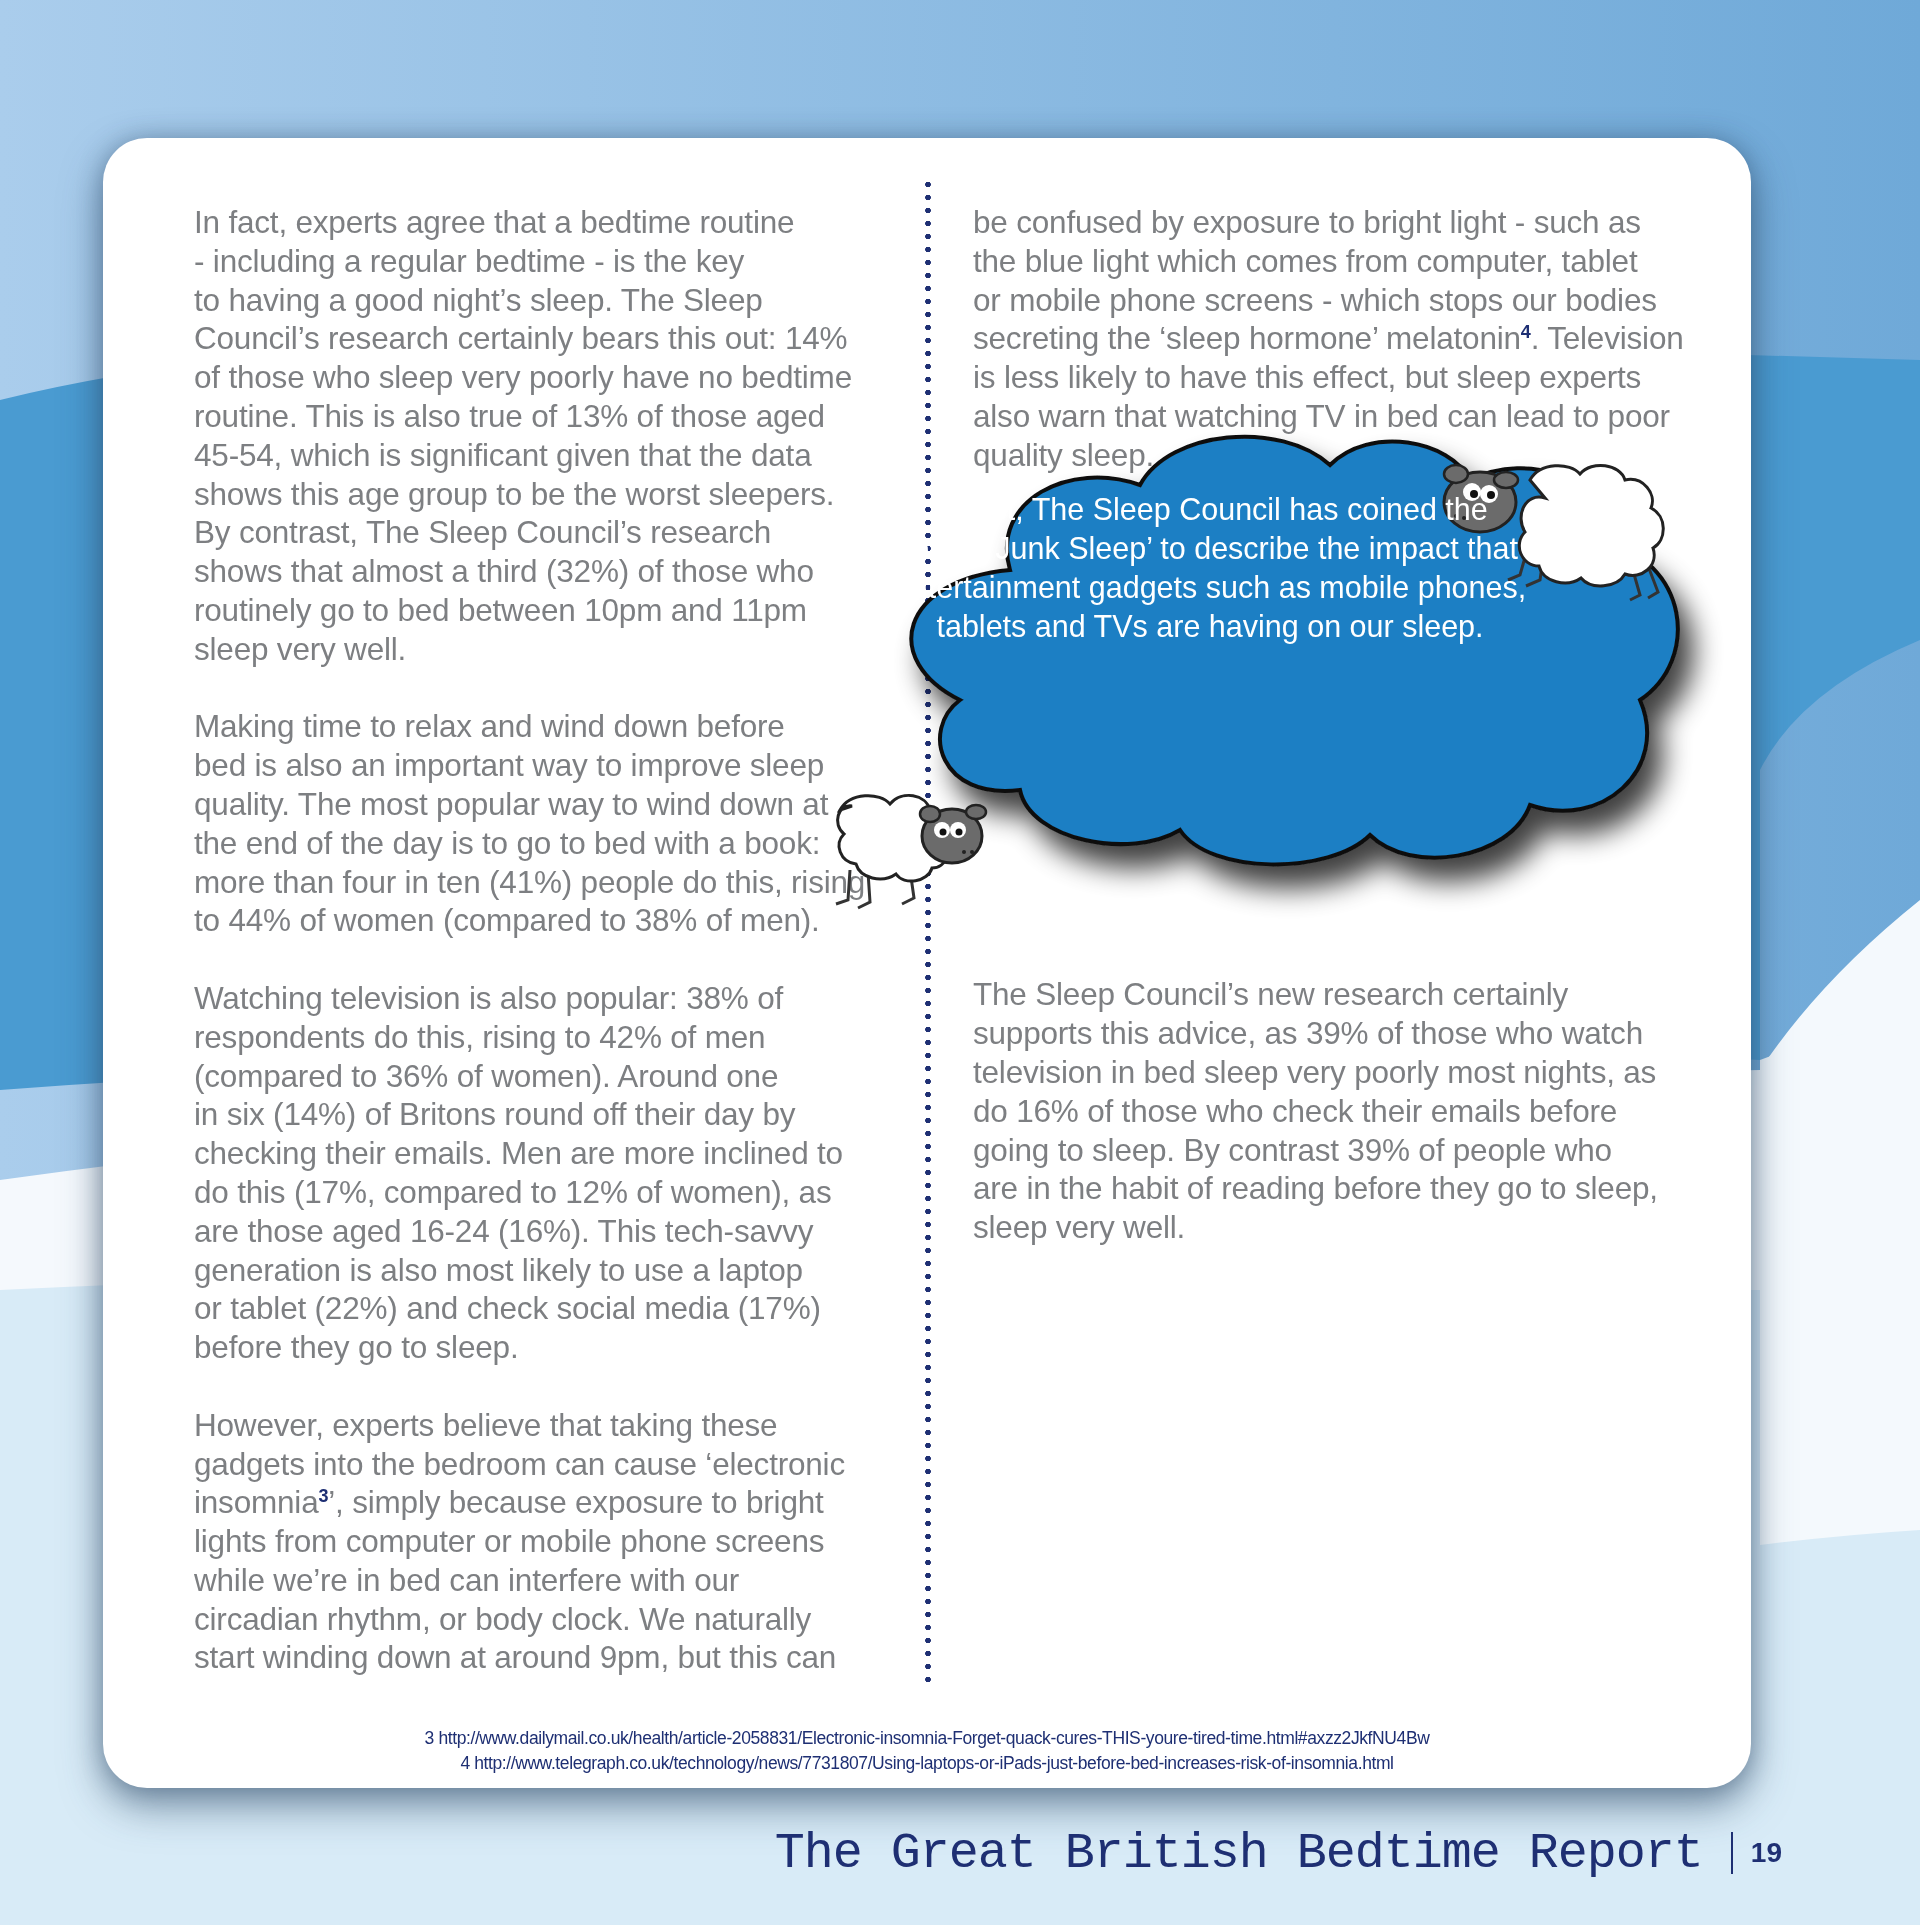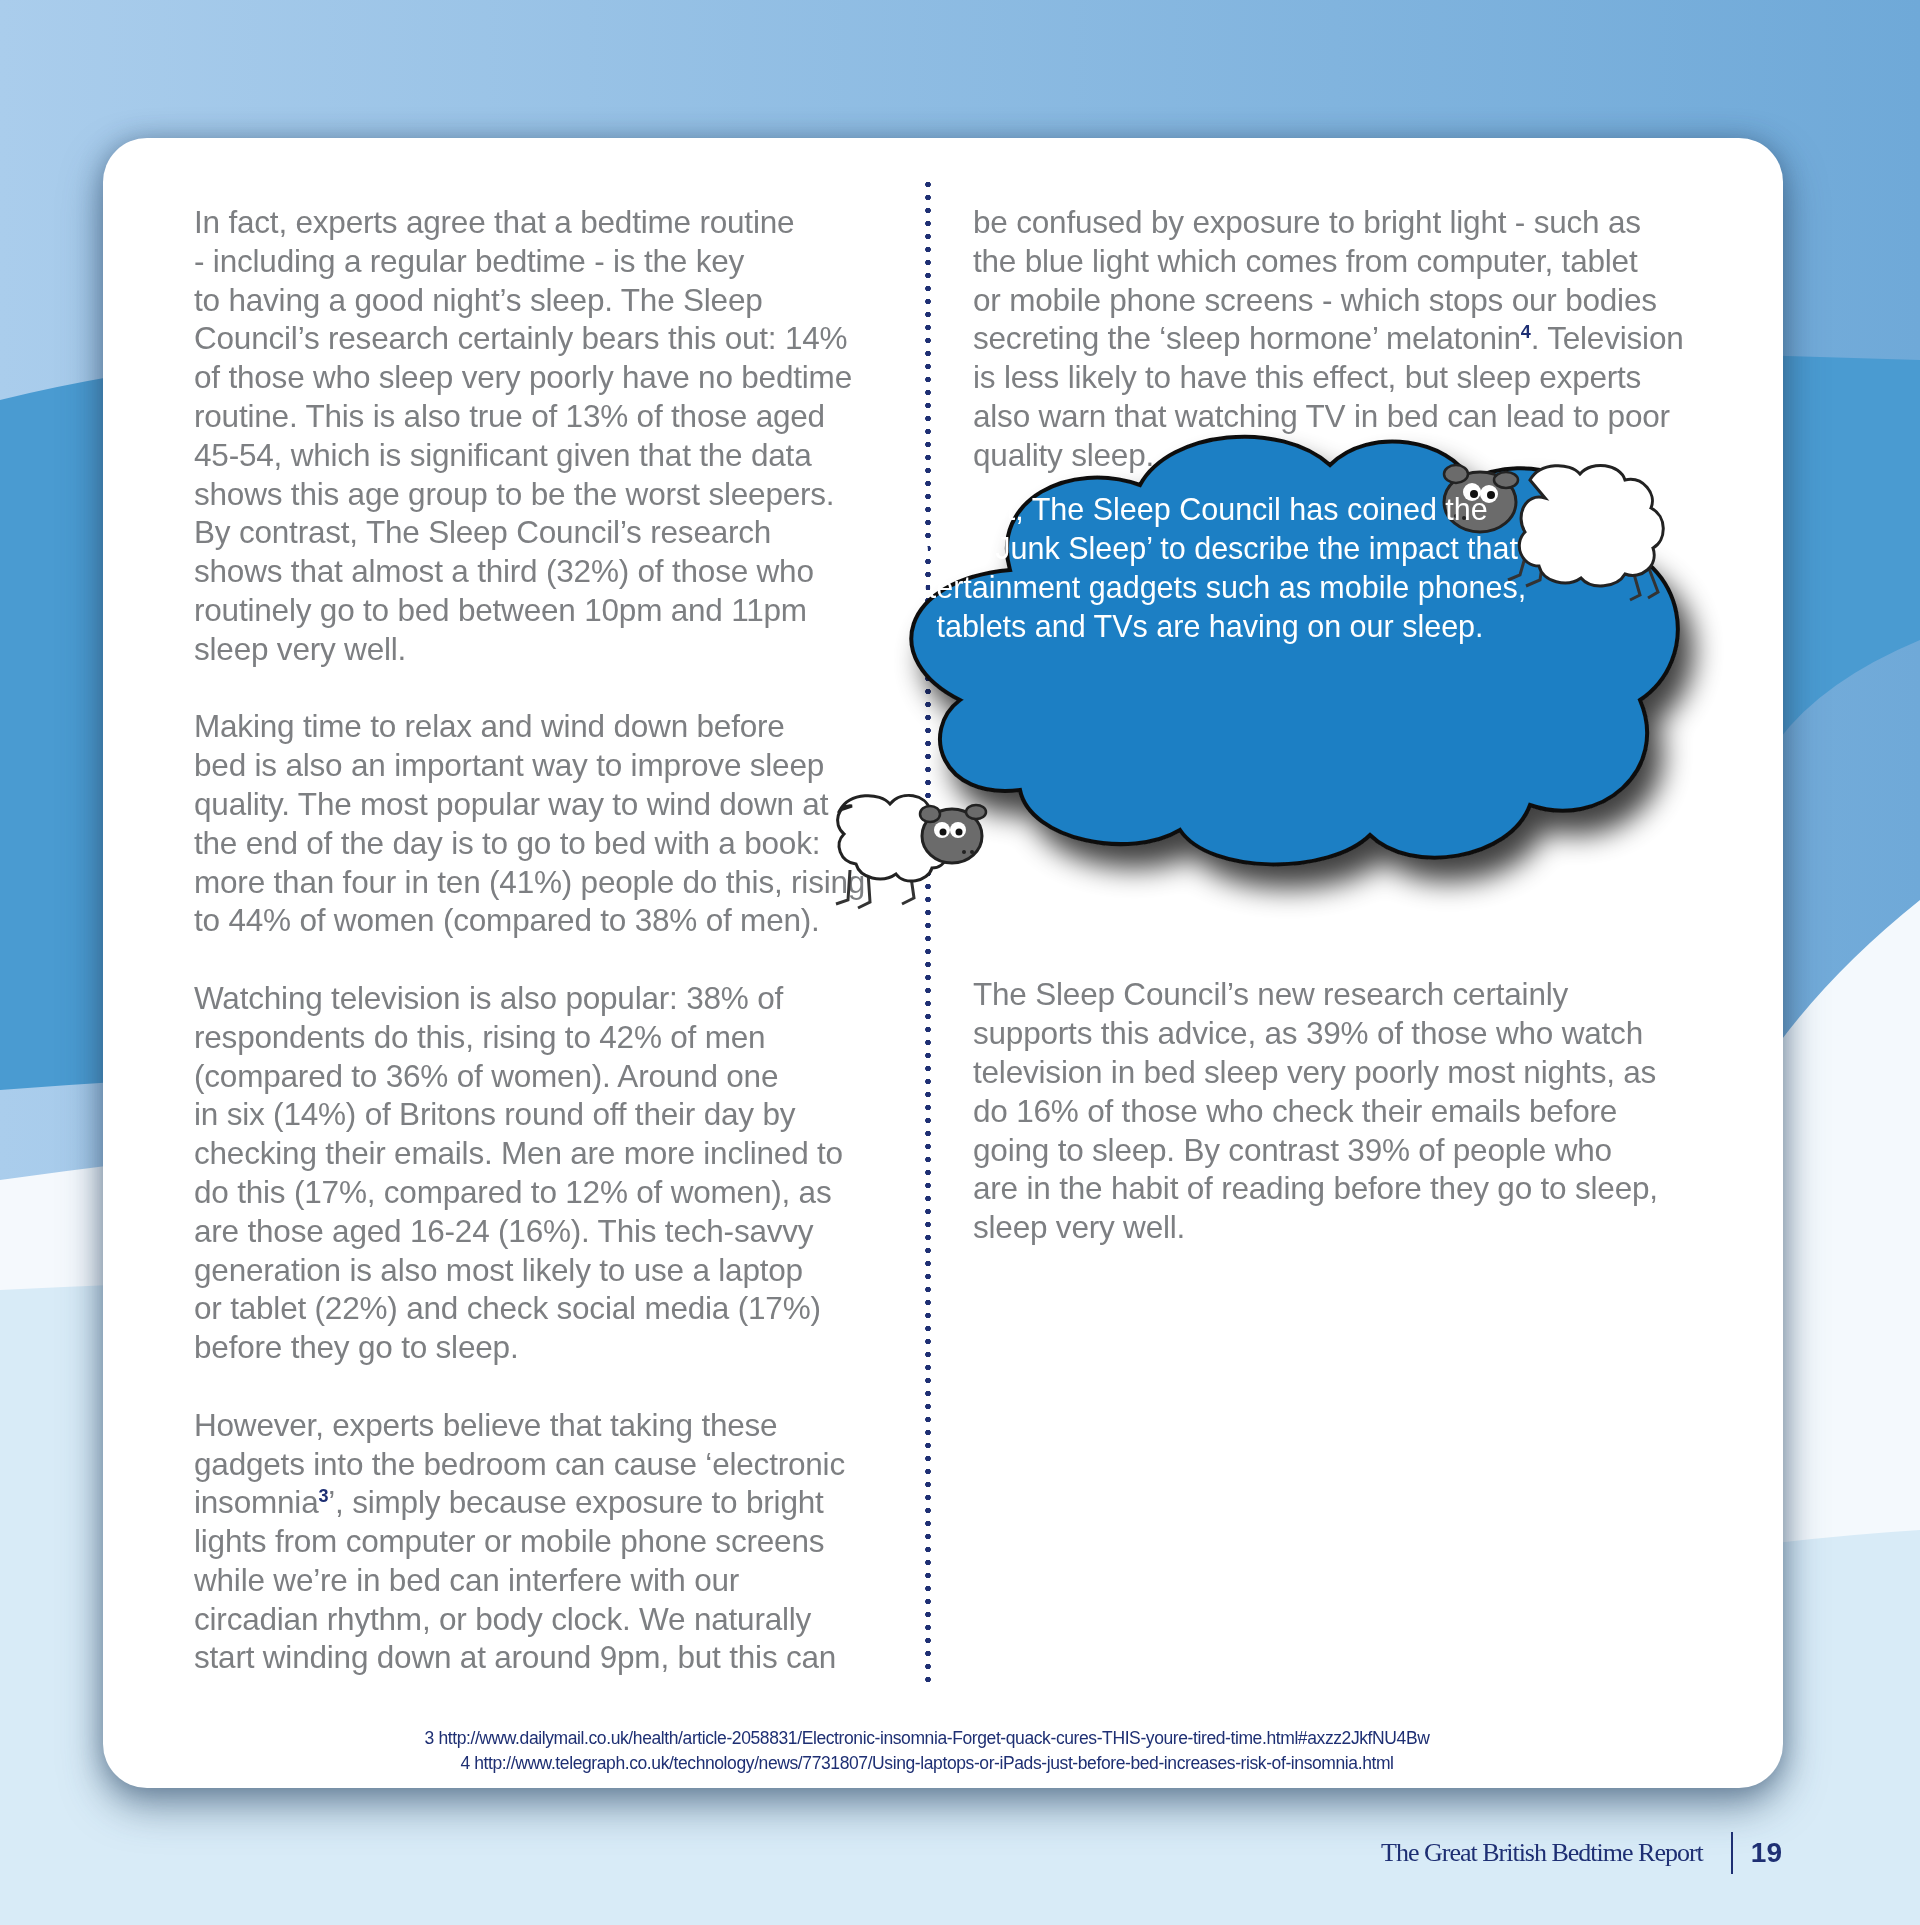--- a/index.html
+++ b/index.html
@@ -6,21 +6,20 @@
   body {
     width:1920px; height:1925px; position:relative; overflow:hidden;
     background:#d8ebf7;
     font-family:"Liberation Sans", "DejaVu Sans", sans-serif;
   }
   .bg { position:absolute; left:0; top:0; width:1920px; height:1925px; }
   .card {
     position:absolute; left:103px; top:138px; width:1648px; height:1650px;
     background:#ffffff; border-radius:44px;
     box-shadow: 0 18px 40px rgba(40,70,100,0.55), 0 0 24px rgba(40,70,100,0.35);
-    padding-left: 32px;
   }
   .col {
     position:absolute; top:65px;
     font-size:31.5px; line-height:38.8px; color:#7d7f82;
     letter-spacing:-0.2px;
   }
   .col.left { left:91px; width:720px; }
   .col.right { left:858px; width:720px;margin-left:12px; }
   .col p { margin:0 0 38.8px 0; white-space:pre-line; }
   sup.fn { color:#1e2f73; font-weight:bold; font-size:18px; vertical-align:top; line-height:1; position:relative; top:4px; }
@@ -37,21 +36,21 @@
   }
   .footnotes {
     position:absolute; left:0; top:1588px; width:1648px; text-align:center;
     color:#1e2f73; font-size:17.5px; line-height:25px; letter-spacing:-0.4px;
   }
   .footnotes div { white-space:nowrap; }
   .footer {
     position:absolute; right:138px; top:1828px; height:50px;
     display:flex; align-items:center; color:#1e2f73;
   }
-  .footer .title { font-family:Liberation Serif, serif; font-size:26px; letter-spacing:-1px; font-weight:300; }
+  .footer .title { font-family:Liberation Mono, monospace; font-size:50px; letter-spacing:-1px; font-weight:300; }
   .footer .sep { width:2px; height:42px; background:#1e2f73; margin:0 18px 0 28px; }
   .footer .page { font-family:"Liberation Sans", sans-serif; font-weight:bold; font-size:28px; }
 </style>
 </head>
 <body>
 
 <svg class="bg" viewBox="0 0 1920 1925" xmlns="http://www.w3.org/2000/svg">
   <defs>
     <linearGradient id="topgrad" x1="0" y1="0" x2="1" y2="0">
       <stop offset="0" stop-color="#aacdec"></stop>

